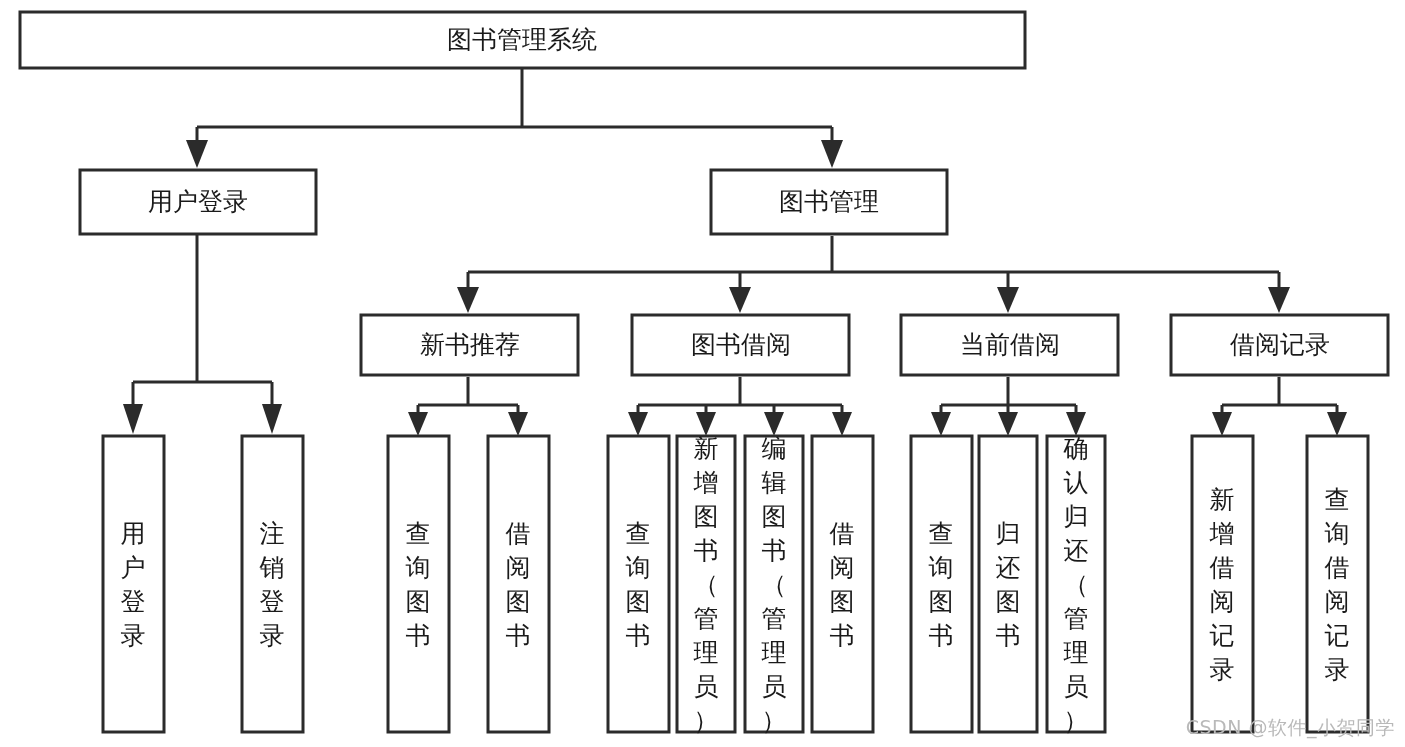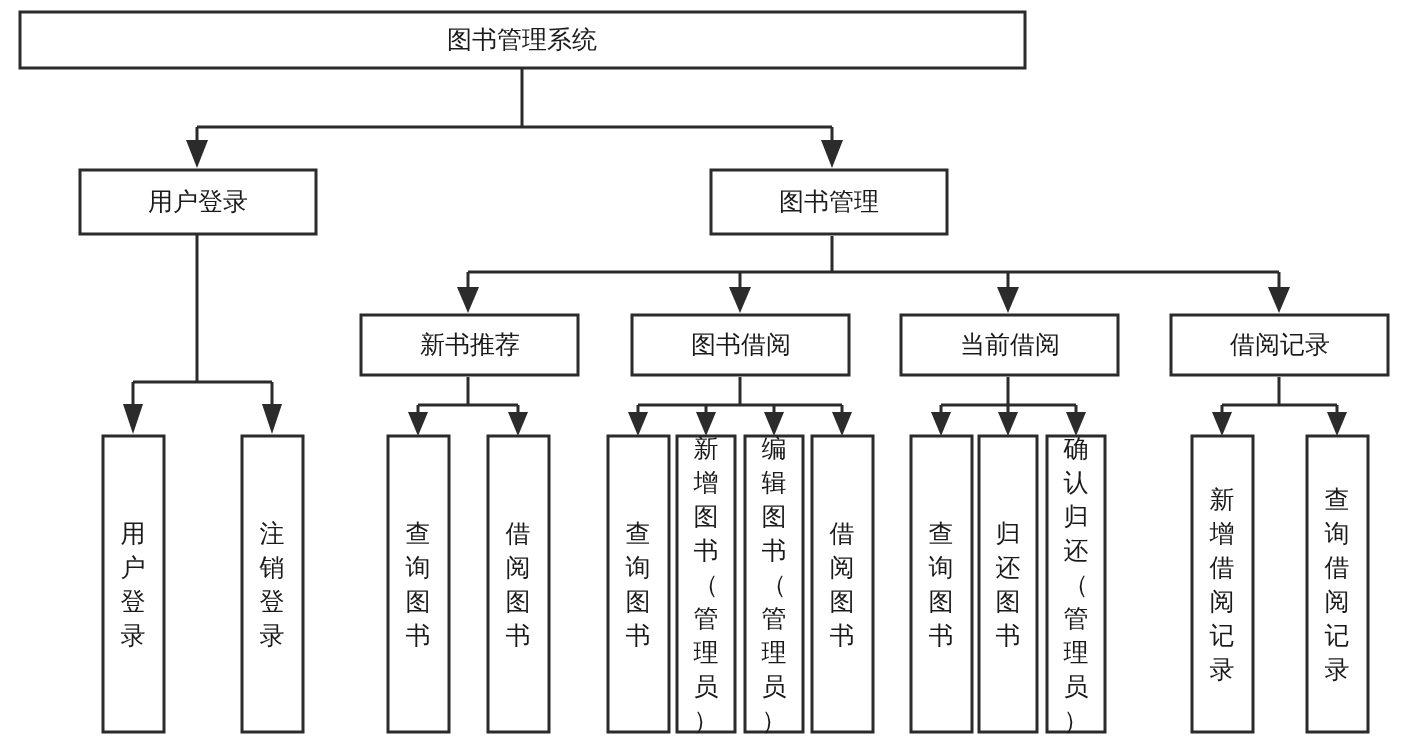--- a/index.html
+++ b/index.html
@@ -241,14 +241,15 @@
       <text class="node-label-vertical" x="1222" y="584"><tspan x="1222" y="508">新</tspan><tspan x="1222" y="542">增</tspan><tspan x="1222" y="576">借</tspan><tspan x="1222" y="610">阅</tspan><tspan x="1222" y="644">记</tspan><tspan x="1222" y="678">录</tspan></text>
     </g>
 
     <g>
       <rect class="node-rect" x="1307" y="436" width="61" height="296"></rect>
       <text class="node-label-vertical" x="1337" y="584"><tspan x="1337" y="508">查</tspan><tspan x="1337" y="542">询</tspan><tspan x="1337" y="576">借</tspan><tspan x="1337" y="610">阅</tspan><tspan x="1337" y="644">记</tspan><tspan x="1337" y="678">录</tspan></text>
     </g>
 
   </svg>
 
+  <div class="watermark">CSDN @软件_小贺同学</div>
 
 </div>
 
 </body></html>

